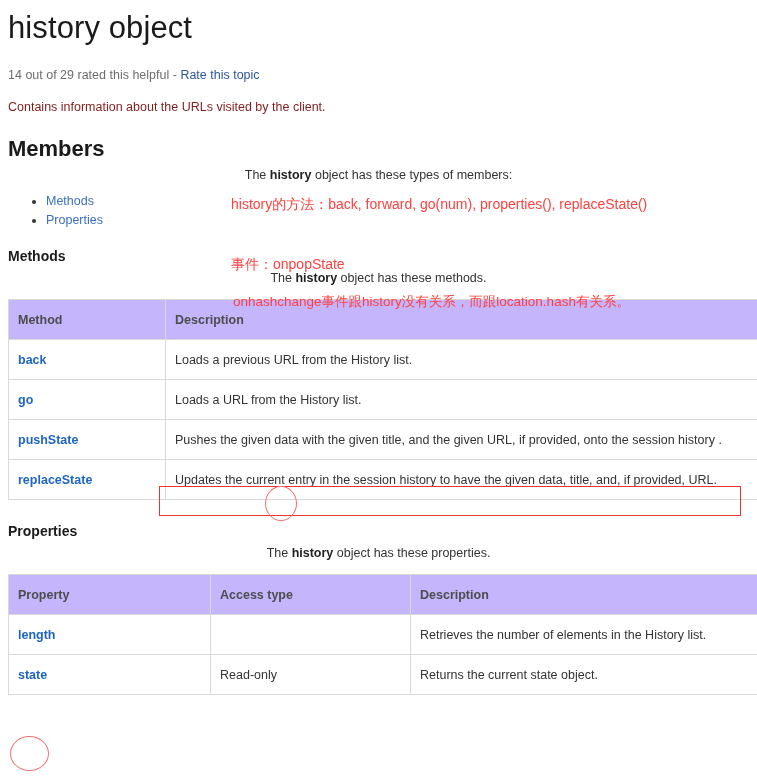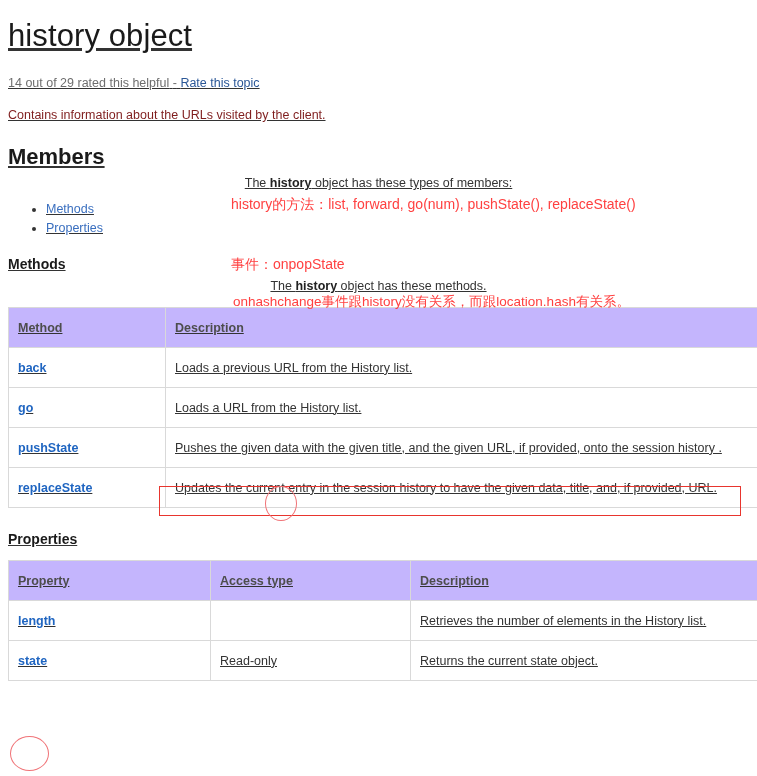--- a/index.html
+++ b/index.html
@@ -16,22 +16,21 @@
     color: #333333;
     -webkit-font-smoothing: antialiased;
   }
   .page {
     position: relative;
     width: 757px;
     height: 776px;
     padding: 0;
   }
   .content {
-    padding: 8px 8px;
-    text-decoration: underline;
+    padding: 0 8px;
   }
 
   
   .doc-title {
     font-size: 31px;
     font-weight: normal;
     color: #1a1a1a;
     margin: 0;
     padding: 8px 0 0 0;
     line-height: 40px;
@@ -253,20 +252,23 @@
           <td class="member-name"><a href="#">replaceState</a></td>
           <td>Updates the current entry in the session history to have the given data, title, and, if provided, URL.</td>
         </tr>
       </tbody>
     </table>
 
     <div class="spacer-block"></div>
 
     <h3 class="sub-heading">Properties</h3>
 
+    <p class="para">
+      <span>The </span><b>history</b><span> object has these properties.</span>
+    </p>
 
     <table class="doc-table" id="properties-table">
       <colgroup>
           <col class="p1">
           <col class="p2">
           <col class="p3">
         </colgroup>
       <thead>
         <tr>
           <th>Property</th>
@@ -283,20 +285,20 @@
         <tr>
           <td class="member-name"><a href="#">state</a></td>
           <td>Read-only</td>
           <td>Returns the current state object.</td>
         </tr>
       </tbody>
     </table>
 
   </div>
 
-  <div class="annot annot-a">history的方法：list, forward, go(num), pushState(), replaceState()</div>
+  <div class="annot annot-a">history的方法：back, forward, go(num), properties(), replaceState()</div>
   <div class="annot annot-c">事件：onpopState</div>
   <div class="annot annot-d">onhashchange事件跟history没有关系，而跟location.hash有关系。</div>
 
   <div class="overlay red-box"></div>
   <div class="overlay red-ellipse-data"></div>
   <div class="overlay red-ellipse-state"></div>
 </div>
 
 </body></html>

